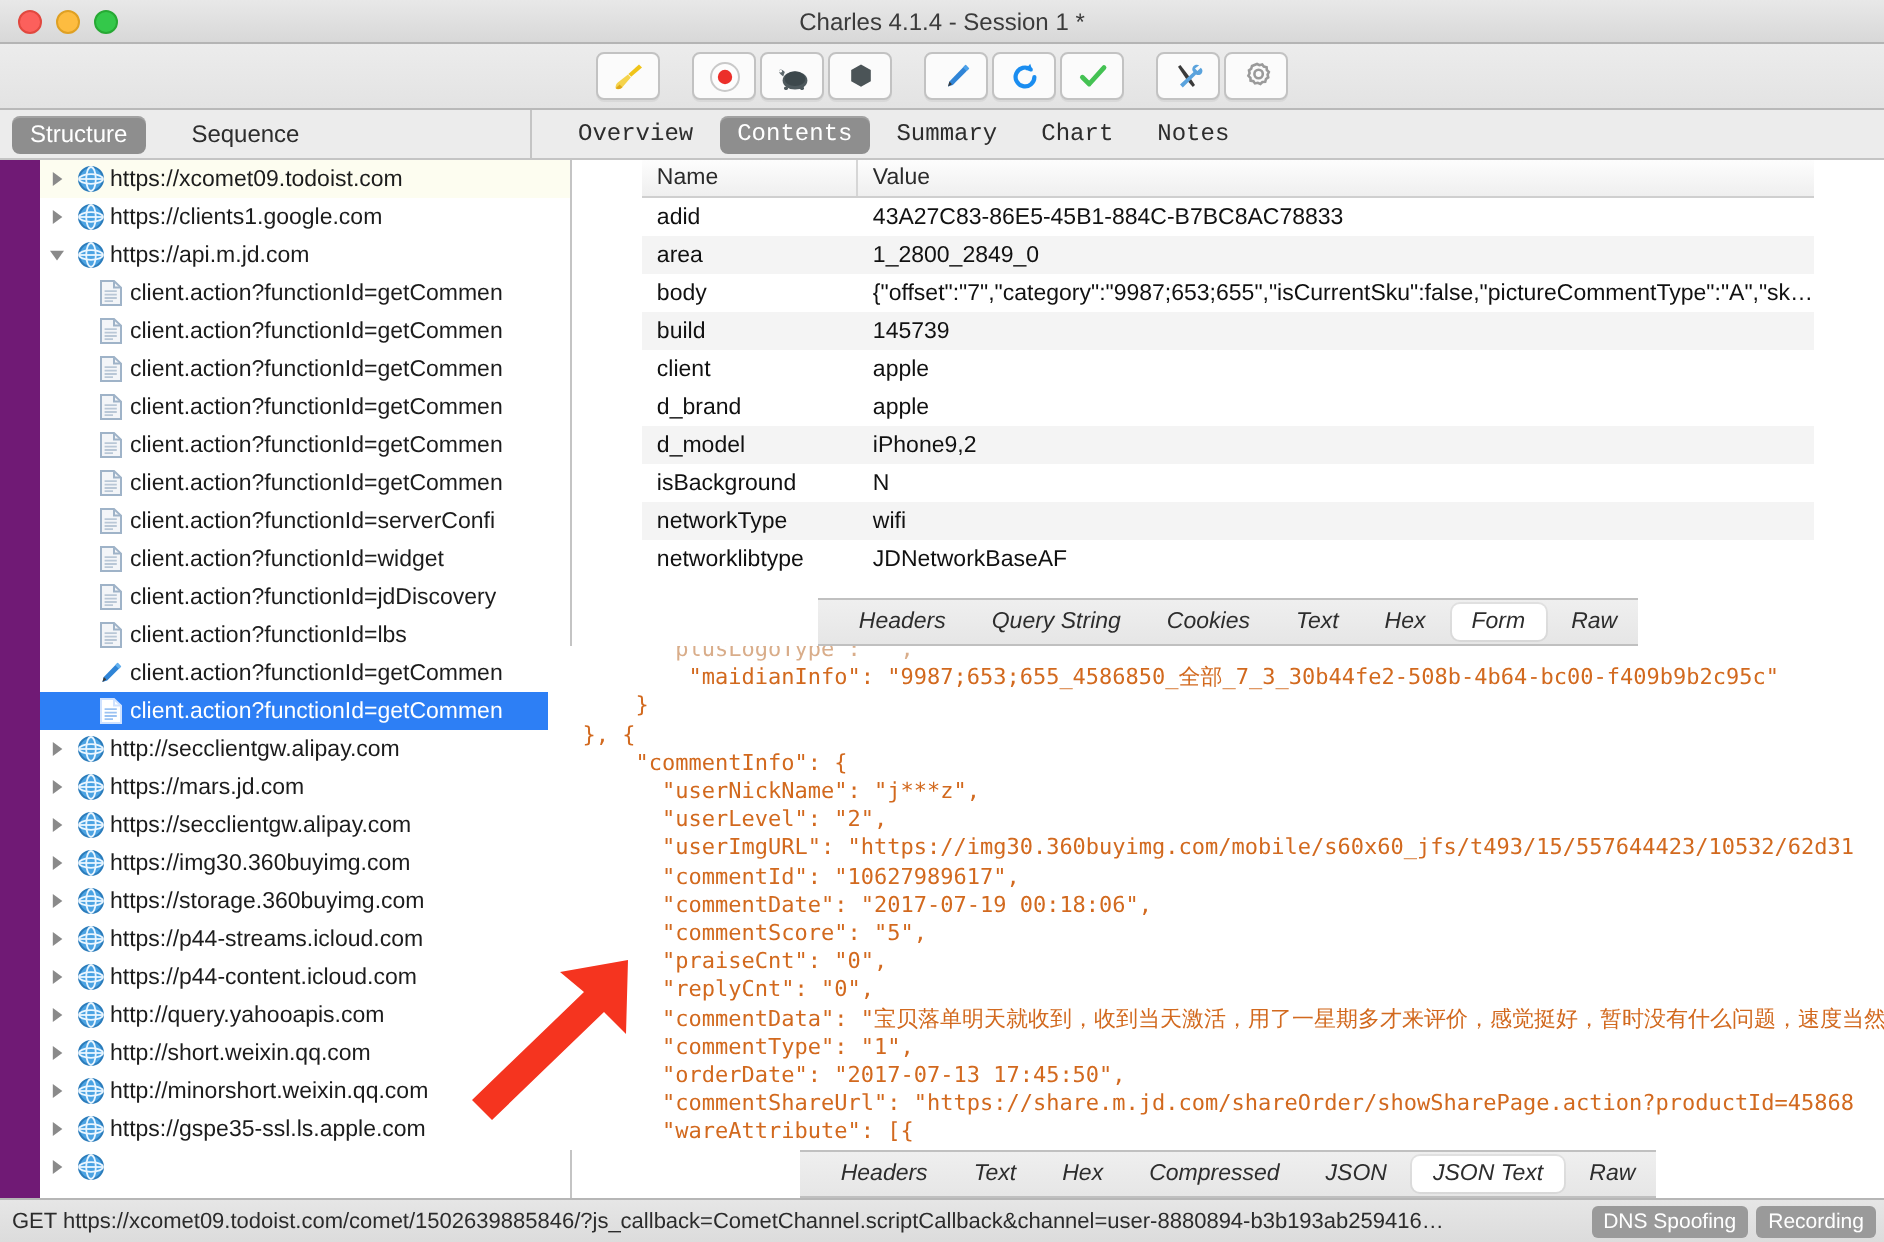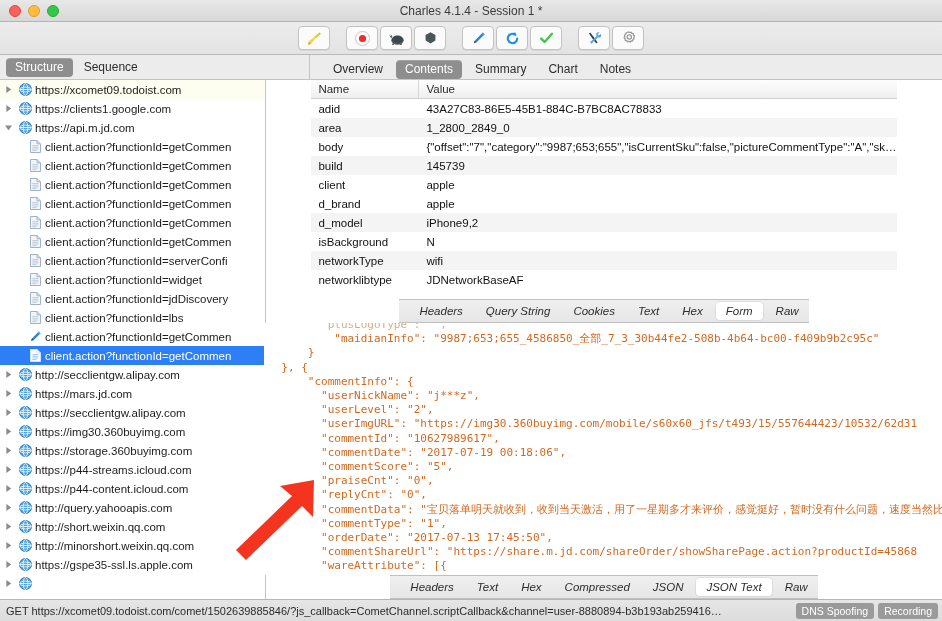--- a/index.html
+++ b/index.html
@@ -59,42 +59,43 @@
   }
   .tbtn svg { display: block; }
 
   
   .tabstrip-row {
     height: 25px; display: flex; flex: 0 0 auto;
     background: #ececec;
     border-bottom: 1px solid #c4c4c4;
   }
   .tabstrip-left {
-    width: 310px; display: flex; align-items: center;
-    padding-left: 6px; gap: 2px;
+    width: 266px; display: flex; align-items: center;
+    padding-left: 6px; gap: 14px;
     border-right: 1px solid #c4c4c4;
   }
   .tabstrip-right {
-    flex: 1; display: flex; align-items: flex-end;
-    padding-left: 14px; gap: 4px;
+    flex: 1; display: flex; align-items: center;
+    padding-left: 14px; gap: 4px; font-family: Liberation Mono, monospace;
   }
   .ptab {
     font-size: 12px; color: #2d2d2d;
     padding: 2px 9px; border-radius: 4px;
     line-height: 15px; cursor: default; white-space: nowrap;
   }
   .ptab.active {
     background: #8e8e8e; color: #ffffff;
     box-shadow: inset 0 1px 0 rgba(255,255,255,0.18);
   }
 
   
   .body {
     flex: 1; display: flex; min-height: 0; position: relative;
     background: #701a75;
+    padding-left: 20px;
   }
 
   
   .tree {
     width: 266px; flex: 0 0 266px;
     background: #ffffff;
     border-right: 1px solid #c4c4c4;
     overflow: hidden; position: relative;
   }
   .trow {

